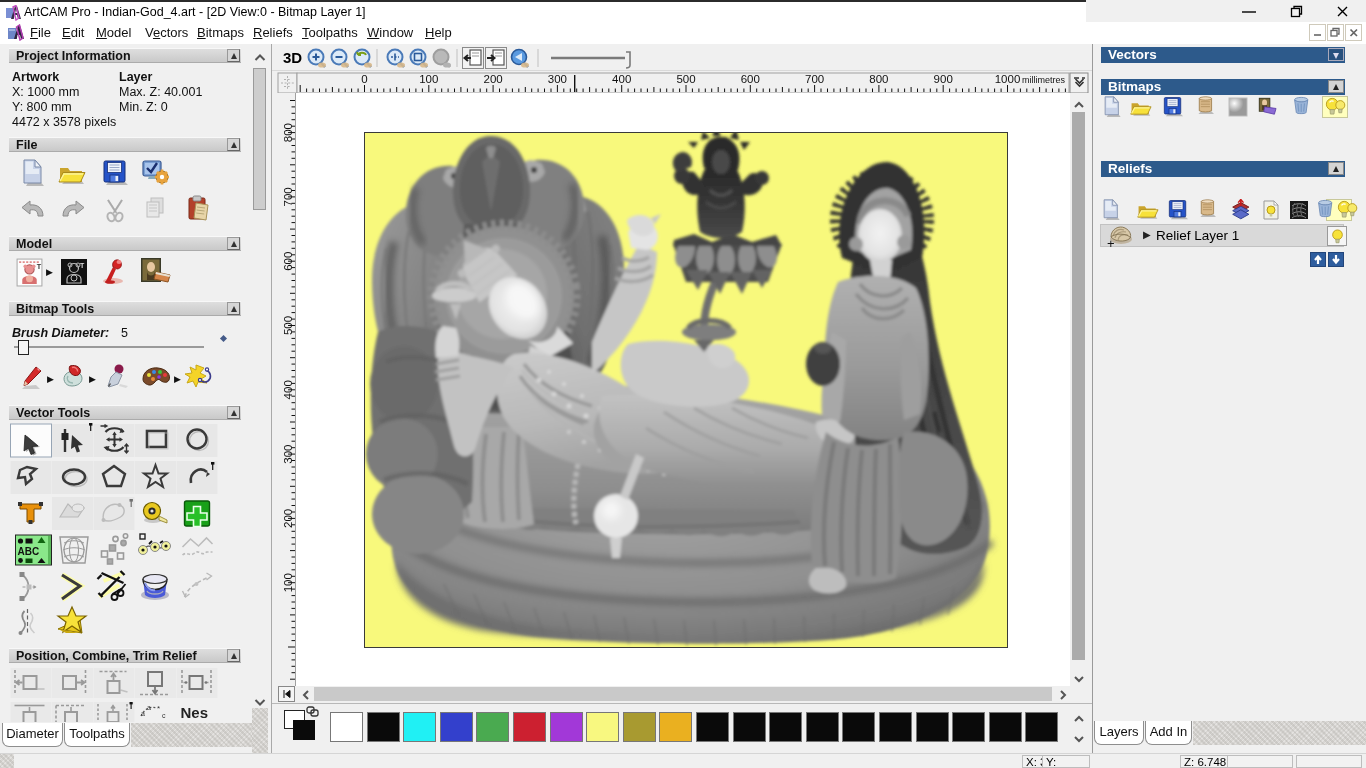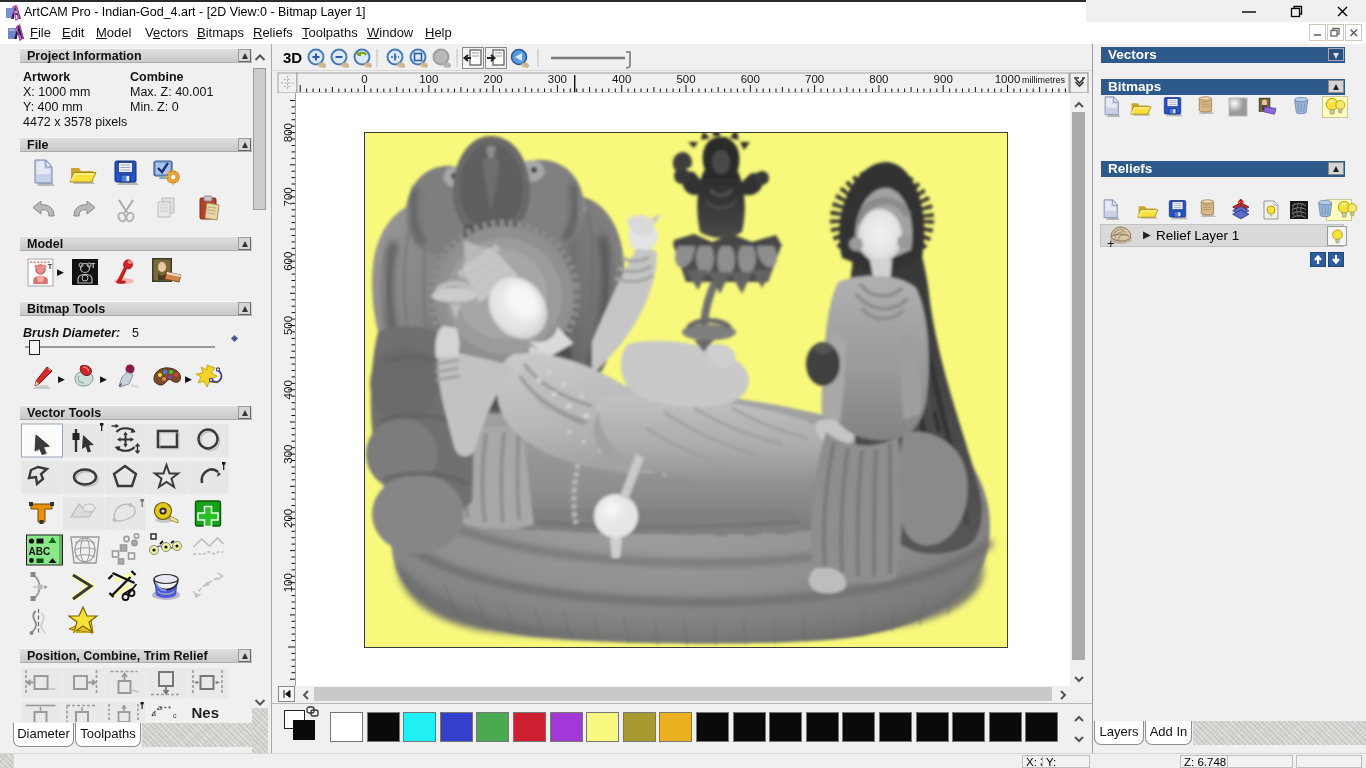--- a/index.html
+++ b/index.html
@@ -301,31 +301,31 @@
   <div class="abs" style="left:1345px;top:2px;width:17px;height:17px;border:1px solid #cfcabb"></div>
   <svg class="abs" style="left:1309px;top:2px" width="54" height="17" viewBox="0 0 54 17">
     <line x1="5" y1="11" x2="12" y2="11" stroke="#666" stroke-width="1.6"></line>
     <rect x="22" y="6.5" width="6" height="5.5" fill="none" stroke="#666" stroke-width="1.3"></rect>
     <path d="M24 6 L24 4.5 L30 4.5 L30 10 L28.5 10" fill="none" stroke="#666" stroke-width="1.3"></path>
     <path d="M41.5 5.5 L48 12 M48 5.5 L41.5 12" stroke="#666" stroke-width="1.7"></path>
   </svg>
 </div>
 
 <div id="leftpanel"></div>
-<div id="lp" class="abs" style="left:11px;top:44px;width:280px;height:724px">
+<div id="lp" class="abs" style="left:0;top:44px;width:280px;height:724px">
 
   <div class="lhdr" style="top:4px">
         <span>Project Information</span>
         <i class="ab"></i>
       </div>
   <div class="itxt b" style="left:12px;top:26px">Artwork</div>
-  <div class="itxt b" style="left:119px;top:26px">Combine</div>
+  <div class="itxt b" style="left:119px;top:26px">Layer</div>
   <div class="itxt" style="left:12px;top:41px">X: 1000 mm</div>
   <div class="itxt" style="left:119px;top:41px">Max. Z: 40.001</div>
-  <div class="itxt" style="left:12px;top:56px">Y: 400 mm</div>
+  <div class="itxt" style="left:12px;top:56px">Y: 800 mm</div>
   <div class="itxt" style="left:119px;top:56px">Min. Z: 0</div>
   <div class="itxt" style="left:12px;top:71px">4472 x 3578 pixels</div>
 
   <div class="lhdr" style="top:93px">
         <span>File</span>
         <i class="ab"></i>
       </div>
   <svg class="abs" style="left:20px;top:115px" width="28" height="28" viewBox="0 0 28 28">
         <use href="#pg"></use>
       </svg>

